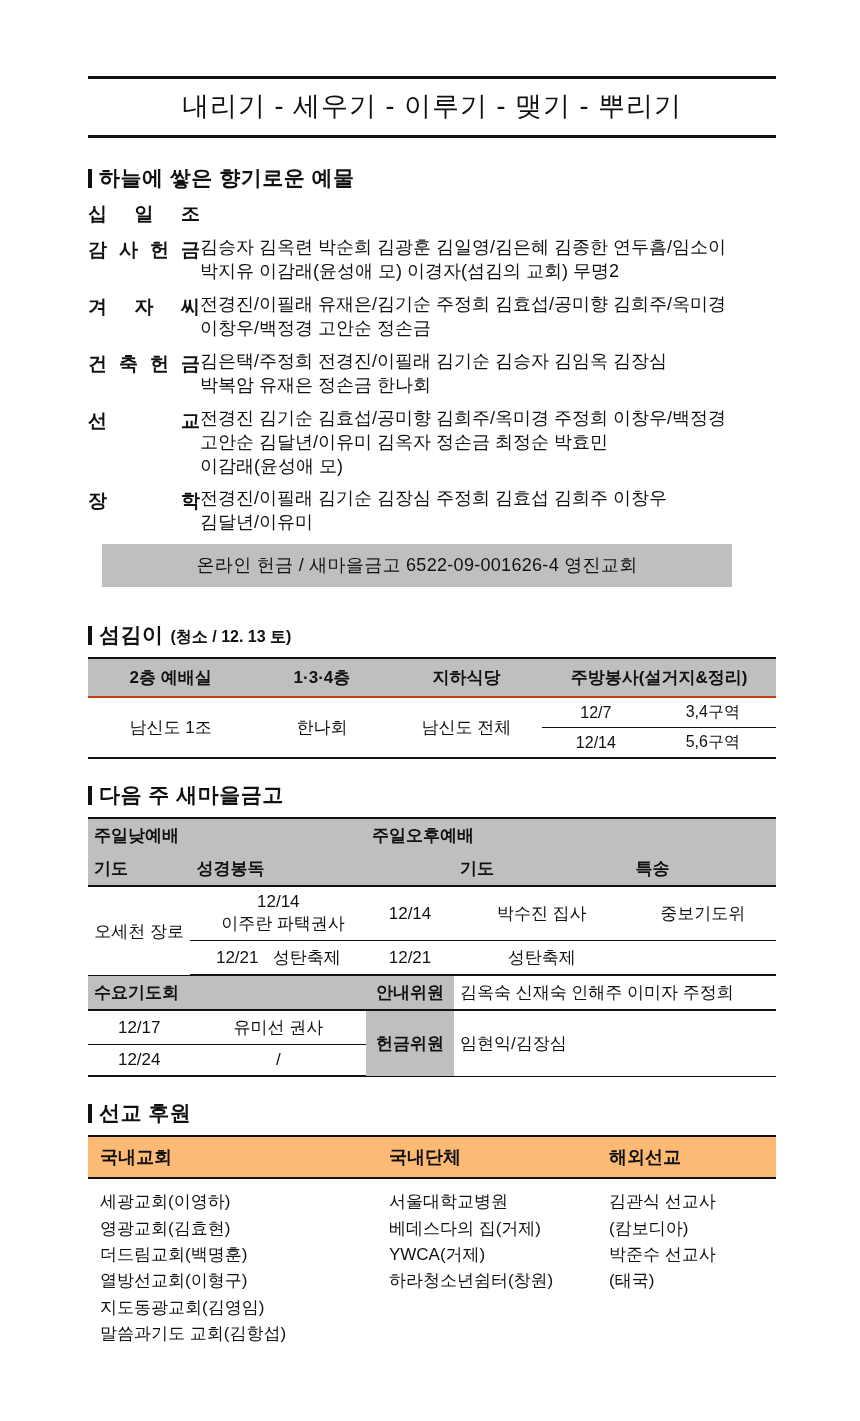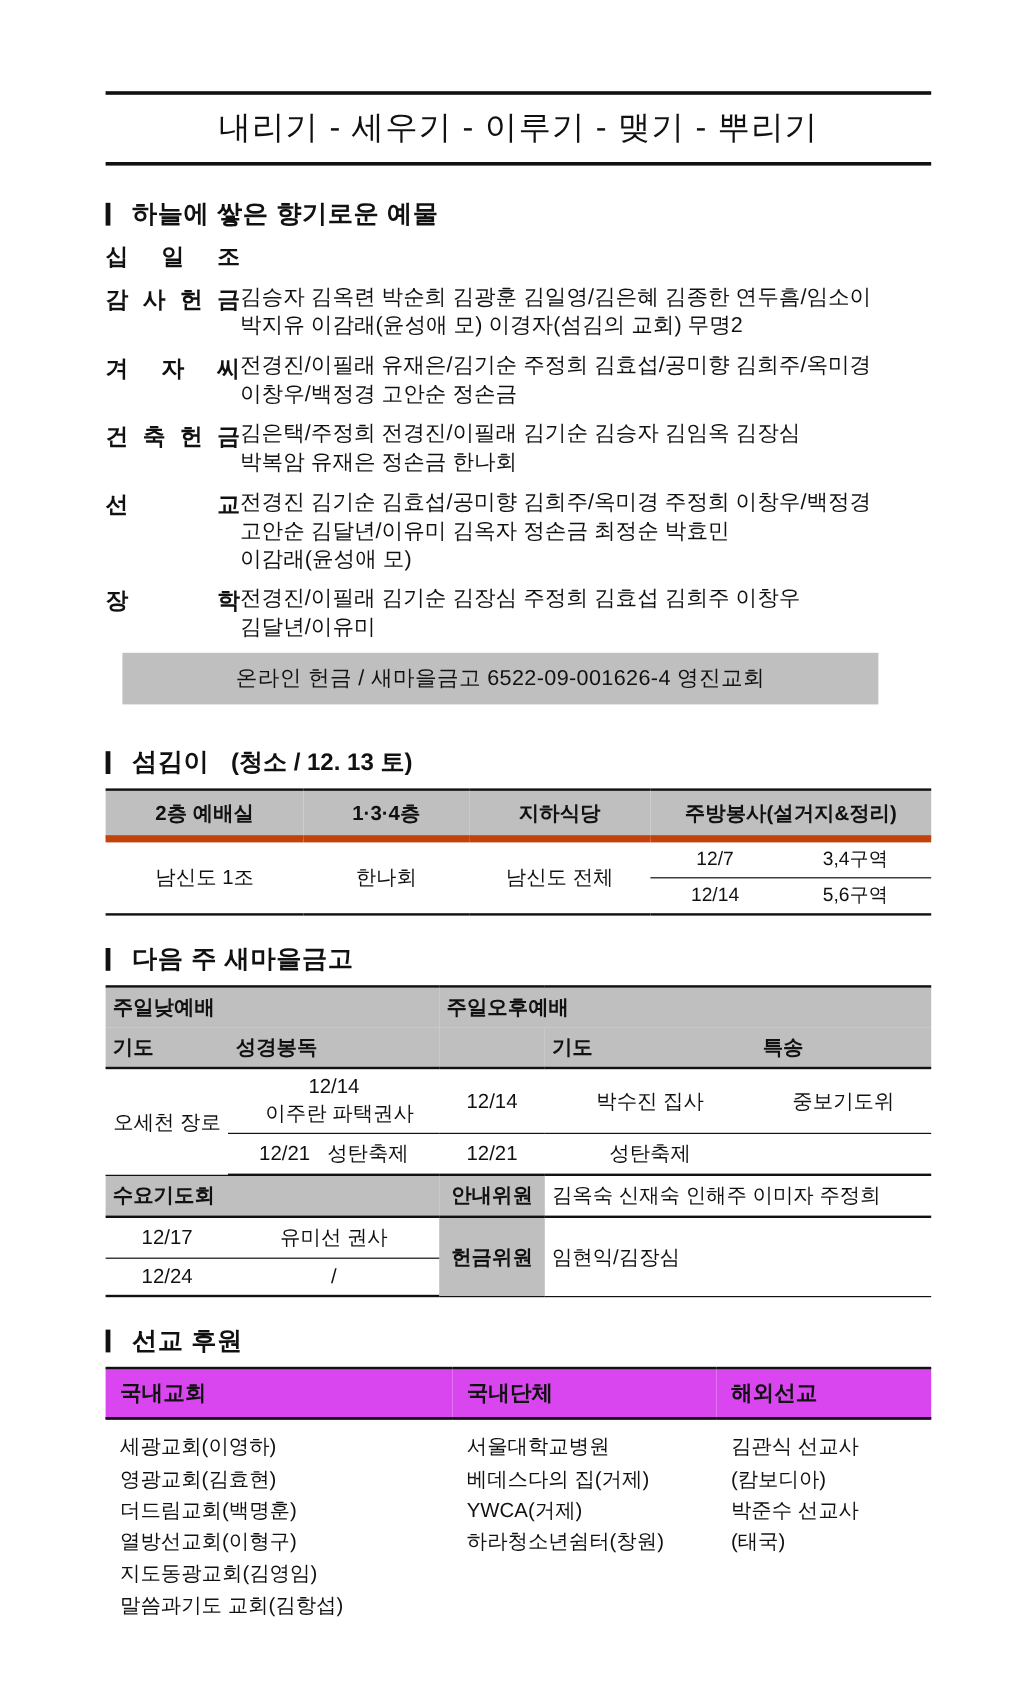--- a/index.html
+++ b/index.html
@@ -38,38 +38,38 @@
   }
   .banner-title {
     font-size: 27px;
     font-weight: 400;
     letter-spacing: 1px;
   }
   
   .sec-head {
     display: flex;
     align-items: baseline;
-    gap: 18px;
+    gap: 7px;
     margin: 0 0 8px 0;
   }
   .sec-bar {
     display: inline-block;
     width: 4px;
     height: 19px;
     background: #111;
     position: relative;
     top: 3px;
   }
   .sec-title {
     font-size: 21px;
     font-weight: bold;
     letter-spacing: 0.5px;
   }
   .sec-sub {
-    font-size: 20px;
+    font-size: 16px;
     font-weight: bold;
     letter-spacing: 0;
   }
   
   .offer-list {
     margin: 4px 0 0 0;
   }
   .offer-row {
     display: flex;
     align-items: flex-start;
@@ -123,21 +123,21 @@
     width: 688px;
     margin-top: 2px;
   }
   .tbl-service th {
     background: #bfbfbf;
     font-weight: bold;
     font-size: 17px;
     text-align: center;
     padding: 7px 0;
     border-top: 2px solid #111;
-    border-bottom: 6px solid #c2410c;
+    border-bottom: 2px solid #c2410c;
   }
   .tbl-service td {
     text-align: center;
     padding: 9px 0;
     font-size: 17px;
   }
   .tbl-service .cellsplit {
     padding: 0;
   }
   .cellsplit table { width: 100%; }
@@ -169,21 +169,21 @@
   .tc { text-align: center; }
   .tl { text-align: left; }
 
   
   .tbl-mission {
     width: 688px;
     margin-top: 6px;
     font-size: 17px;
   }
   .tbl-mission th {
-    background: #d946ef;
+    background: #fdba74;
     font-weight: bold;
     text-align: left;
     padding: 8px 0 8px 12px;
     border-top: 2px solid #111;
     border-bottom: 2px solid #111;
     font-size: 18px;
   }
   .tbl-mission td {
     vertical-align: top;
     padding: 10px 0 0 12px;

